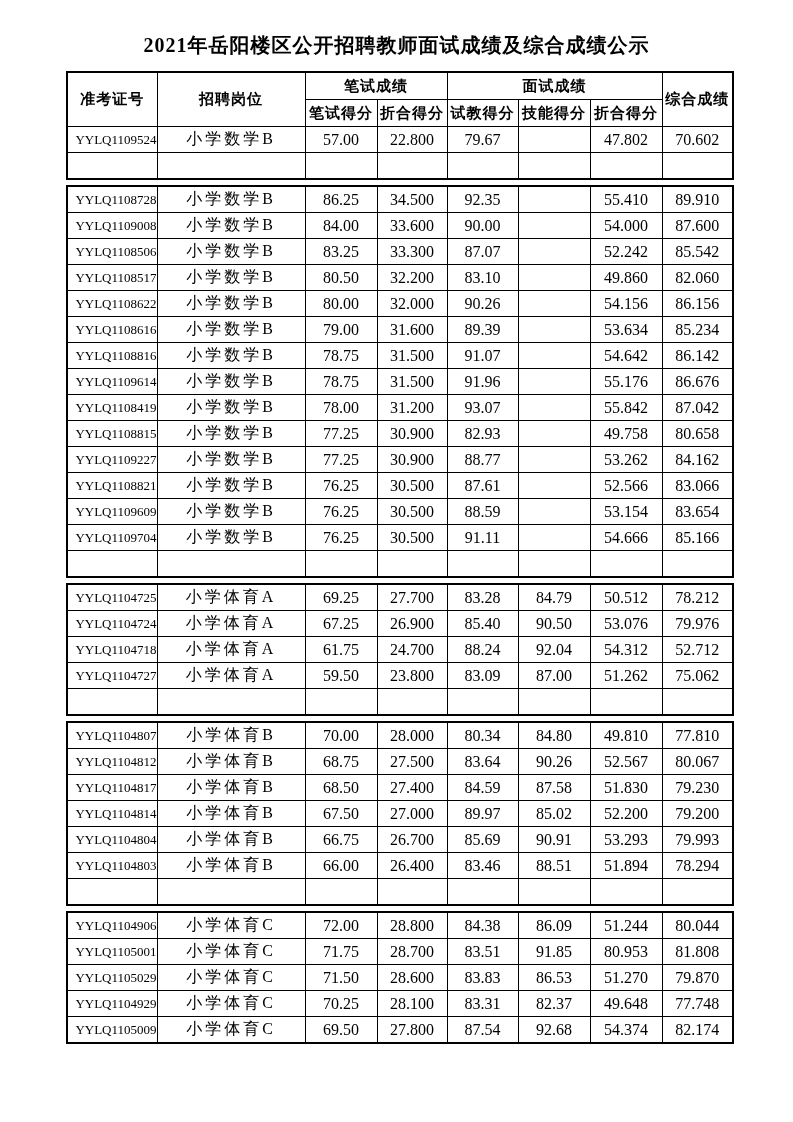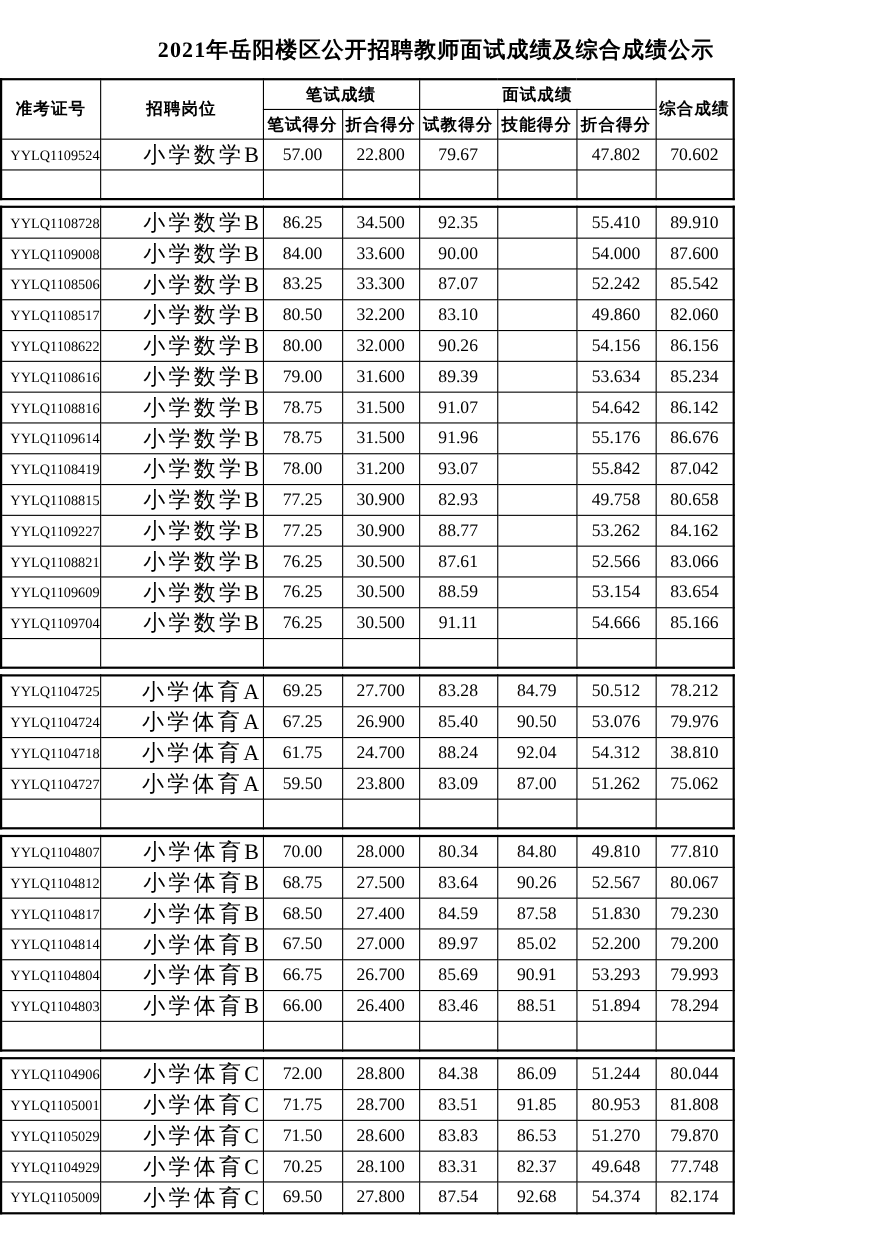--- a/index.html
+++ b/index.html
@@ -19,20 +19,21 @@
   .doc-title {
     margin-top: 32px;
     text-align: center;
     font-size: 20px;
     font-weight: bold;
     letter-spacing: 1px;
     font-family: "Liberation Serif", serif;
     white-space: nowrap;
   }
   .tables-wrap {
+    margin-left: 66px;
     margin-top: 12px;
     width: 668px;
   }
   table.section {
     border-collapse: collapse;
     table-layout: fixed;
     width: 666px;
     border: 2px solid #000;
   }
   table.section + table.section {
@@ -54,22 +55,22 @@
     letter-spacing: 1px;
   }
   tbody td { height: 25px; }
   td.cell-id {
     font-size: 13px;
     text-align: right;
     padding-left: 2px;
     font-family: "Liberation Serif", serif;
   }
   td.cell-pos {
-    font-size: 20px;
-    text-align: right;
+    font-size: 16px;
+    text-align: center;
     letter-spacing: 3px;
   }
   td.cell-num {
     font-size: 16px;
     text-align: center;
     font-family: "Liberation Serif", serif;
   }
   col.c0 { width: 90px; }
   col.c1 { width: 148px; }
   col.c2 { width: 72px; }
@@ -337,21 +338,21 @@
             <td class="cell-num">79.976</td>
           </tr>
           <tr>
             <td class="cell-id">YYLQ1104718</td>
             <td class="cell-pos">小学体育A</td>
             <td class="cell-num">61.75</td>
             <td class="cell-num">24.700</td>
             <td class="cell-num">88.24</td>
             <td class="cell-num">92.04</td>
             <td class="cell-num">54.312</td>
-            <td class="cell-num">38.810</td>
+            <td class="cell-num">52.712</td>
           </tr>
           <tr>
             <td class="cell-id">YYLQ1104727</td>
             <td class="cell-pos">小学体育A</td>
             <td class="cell-num">59.50</td>
             <td class="cell-num">23.800</td>
             <td class="cell-num">83.09</td>
             <td class="cell-num">87.00</td>
             <td class="cell-num">51.262</td>
             <td class="cell-num">75.062</td>

